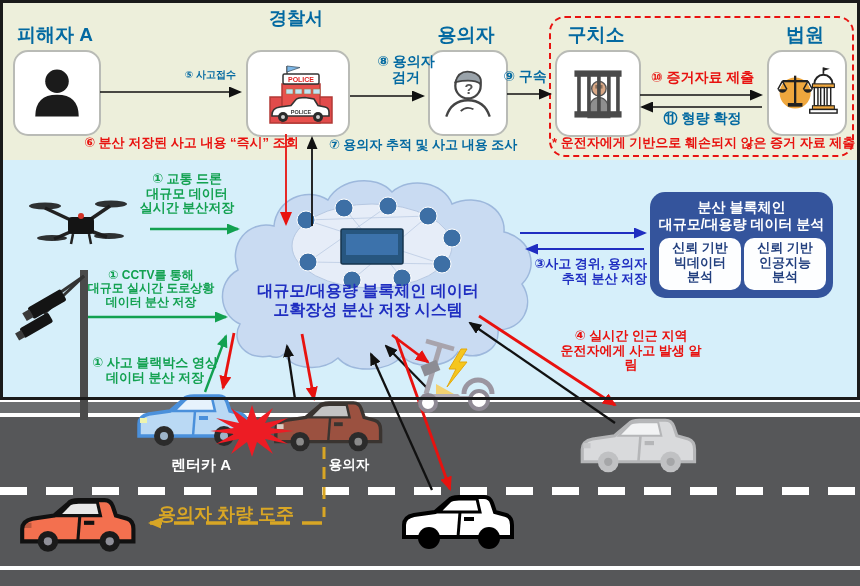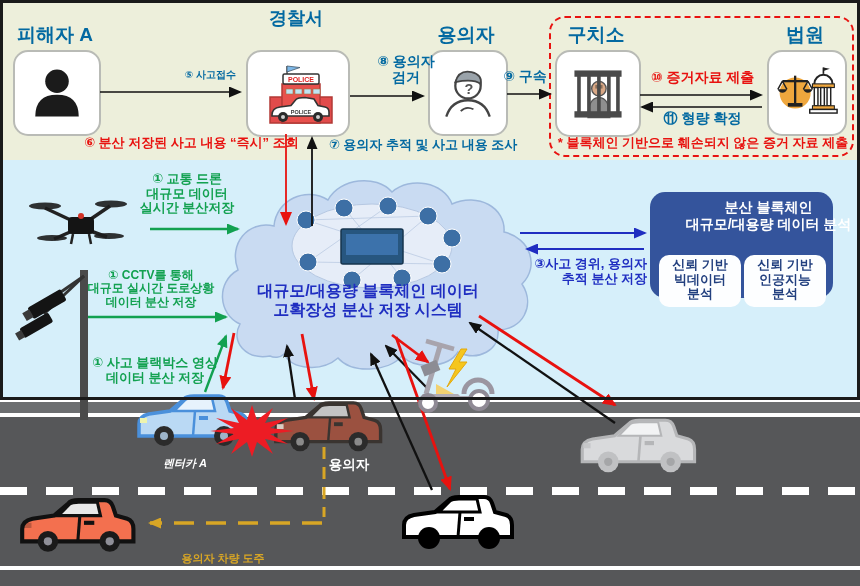--- a/index.html
+++ b/index.html
@@ -17,21 +17,21 @@
   #road-main{top:417px;height:149px;background:var(--road);}
   #road-bottom{top:570px;height:16px;background:var(--road);}
   #lane-dashes{top:487px;height:8px;
     background:repeating-linear-gradient(90deg,#fff 0 27px,rgba(0,0,0,0) 27px 46px);}
   
   .ebox{position:absolute;background:#fff;border:2px solid #b9bbb6;border-radius:15px;
         display:flex;align-items:center;justify-content:center;z-index:2;}
   
   #analysis-box{position:absolute;left:650px;top:192px;width:183px;height:106px;
         background:var(--navy);border-radius:15px;z-index:2;}
-  .inner-box{position:absolute;top:63px;width:82px;height:52px;background:#fdfeff;
+  .inner-box{position:absolute;top:46px;width:82px;height:52px;background:#fdfeff;
         border-radius:10px;}
   
   .t{position:absolute;font-weight:bold;white-space:pre-line;line-height:1.12;
      z-index:5;color:#0369a1;}
   .c{text-align:center;}
   .nw{white-space:nowrap;}
   .green{color:var(--green);} .blue{color:var(--blue);} .red{color:var(--red);}
   .w{color:#fff;} .yellow{color:var(--yellow);} .navytxt{color:#23407f;}
   #red-dash-box{position:absolute;left:549px;top:16px;width:305px;height:141px;
      border:2.5px dashed var(--red);border-radius:16px;z-index:1;box-sizing:border-box;}
@@ -123,21 +123,21 @@
       <rect x="40" y="20" width="24" height="4" fill="#efa73d" stroke="#222" stroke-width="1.2"></rect>
       <rect x="42" y="24" width="4" height="20" fill="#fff" stroke="#222" stroke-width="1.6"></rect>
       <rect x="49" y="24" width="4" height="20" fill="#fff" stroke="#222" stroke-width="1.6"></rect>
       <rect x="56" y="24" width="4" height="20" fill="#fff" stroke="#222" stroke-width="1.6"></rect>
       <rect x="40" y="44" width="24" height="4" fill="#efa73d" stroke="#222" stroke-width="1.2"></rect>
       <rect x="37" y="48" width="30" height="4" fill="#fff" stroke="#222" stroke-width="1.6"></rect>
     </svg>
   </div>
 
   <div id="analysis-box">
-    <div class="t c w" style="left:0;top:7px;width:183px;font-size:14px;line-height:1.2;position:absolute;margin-left:27px;">분산 블록체인
+    <div class="t c w" style="left:0;top:7px;width:183px;font-size:14px;line-height:1.2;position:absolute;">분산 블록체인
 대규모/대용량 데이터 분석</div>
     <div class="inner-box" style="left:9px;">
       <div class="t c navytxt" style="left:0;top:3px;width:82px;font-size:13px;position:absolute;">신뢰 기반
 빅데이터
 분석</div>
     </div>
     <div class="inner-box" style="left:94px;">
       <div class="t c navytxt" style="left:0;top:3px;width:82px;font-size:13px;position:absolute;">신뢰 기반
 인공지능
 분석</div>
@@ -347,32 +347,34 @@
   <div class="t c" style="left:763px;top:24px;width:84px;font-size:19px;">법원</div>
 
   <div class="t c nw" style="left:96px;top:69px;width:140px;font-size:10px;text-align:right;">⑤ 사고접수</div>
   <div class="t c" style="left:372px;top:54px;width:68px;font-size:14px;">⑧ 용의자
 검거</div>
   <div class="t c nw" style="left:495px;top:69px;width:60px;font-size:14px;">⑨ 구속</div>
   <div class="t c nw red" style="left:645px;top:70px;width:115px;font-size:14px;">⑩ 증거자료 제출</div>
   <div class="t c nw" style="left:655px;top:111px;width:95px;font-size:14px;">⑪ 형량 확정</div>
   <div class="t c nw red" style="left:84px;top:136px;width:210px;font-size:13px;">⑥ 분산 저장된 사고 내용 “즉시” 조회</div>
   <div class="t c nw" style="left:312px;top:138px;width:222px;font-size:13px;">⑦ 용의자 추적 및 사고 내용 조사</div>
-  <div class="t c nw red" style="left:552px;top:136px;width:302px;font-size:13px;">* 블록체인 기반으로 훼손되지 않은 증거 자료 제출</div>
+  <div class="t c nw red" style="left:552px;top:136px;width:302px;font-size:13px;">* 운전자에게 기반으로 훼손되지 않은 증거 자료 제출</div>
 
   <div class="t c green" style="left:120px;top:172px;width:134px;font-size:13px;">① 교통 드론
 대규모 데이터
 실시간 분산저장</div>
   <div class="t c green" style="left:72px;top:269px;width:158px;font-size:12px;">① CCTV를 통해
 대규모 실시간 도로상황
 데이터 분산 저장</div>
   <div class="t c green" style="left:84px;top:356px;width:142px;font-size:13px;">① 사고 블랙박스 영상
 데이터 분산 저장</div>
   <div class="t c blue" style="left:240px;top:282px;width:256px;font-size:16px;line-height:1.17;text-align:center;">대규모/대용량 블록체인 데이터
 고확장성 분산 저장 시스템</div>
   <div class="t c blue" style="left:519px;top:257px;width:128px;font-size:13px;text-align:right;">③사고 경위, 용의자
 추적 분산 저장</div>
-
-  <div class="t c w nw" style="left:140px;top:457px;width:90px;font-size:11px;font-style:italic;">렌터카 A</div>
+  <div class="t c red" style="left:556px;top:329px;width:150px;font-size:13px;">④ 실시간 인근 지역
+운전자에게 사고 발생 알림</div>
+
+  <div class="t c w nw" style="left:156px;top:457px;width:90px;font-size:15px;">렌터카 A</div>
   <div class="t c w nw" style="left:317px;top:457px;width:64px;font-size:13.5px;">용의자</div>
-  <div class="t c yellow nw" style="left:158px;top:504px;width:130px;font-size:11px;margin-top:48px;">용의자 차량 도주</div>
+  <div class="t c yellow nw" style="left:158px;top:504px;width:130px;font-size:18px;">용의자 차량 도주</div>
 
 </div>
 
 </body></html>

